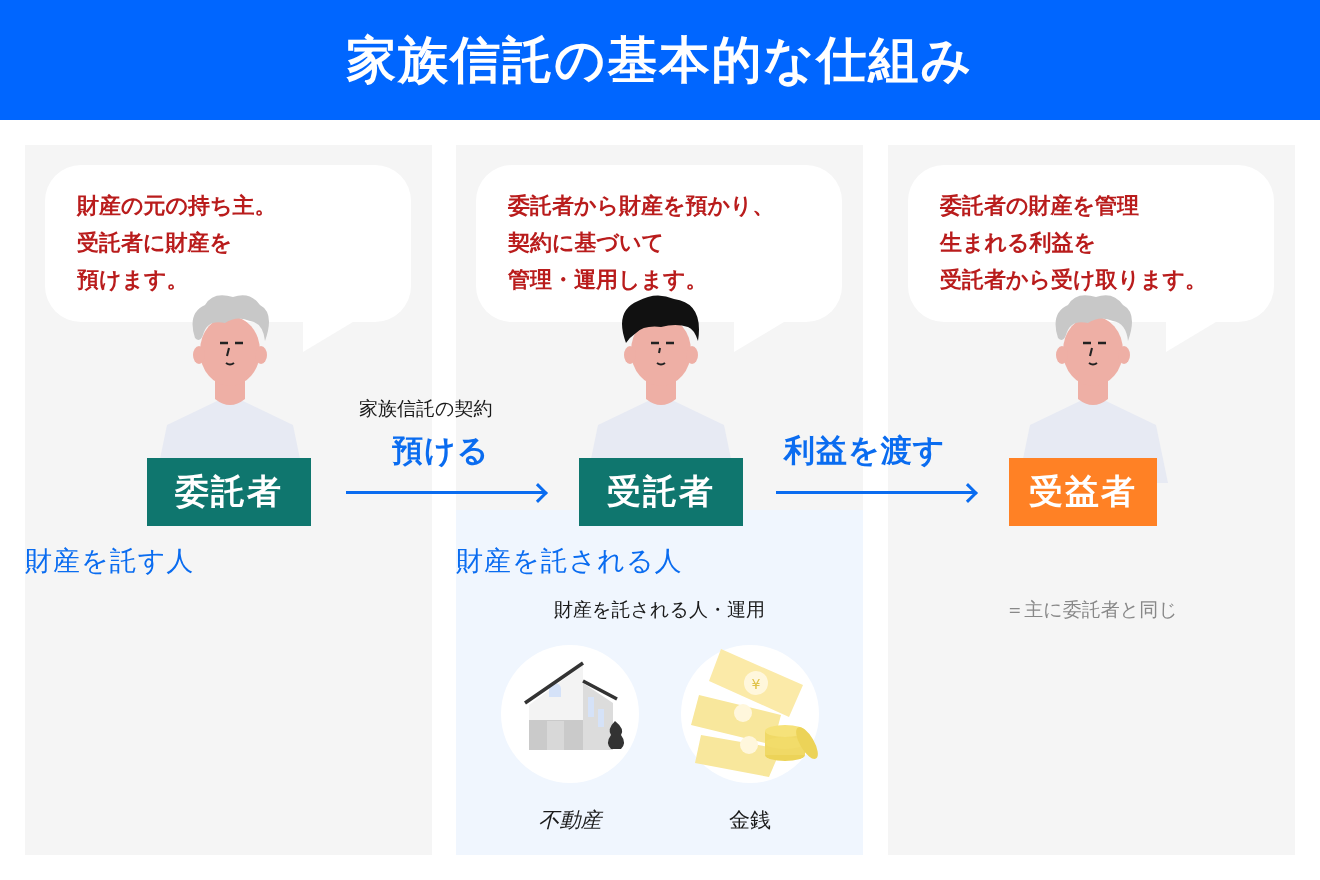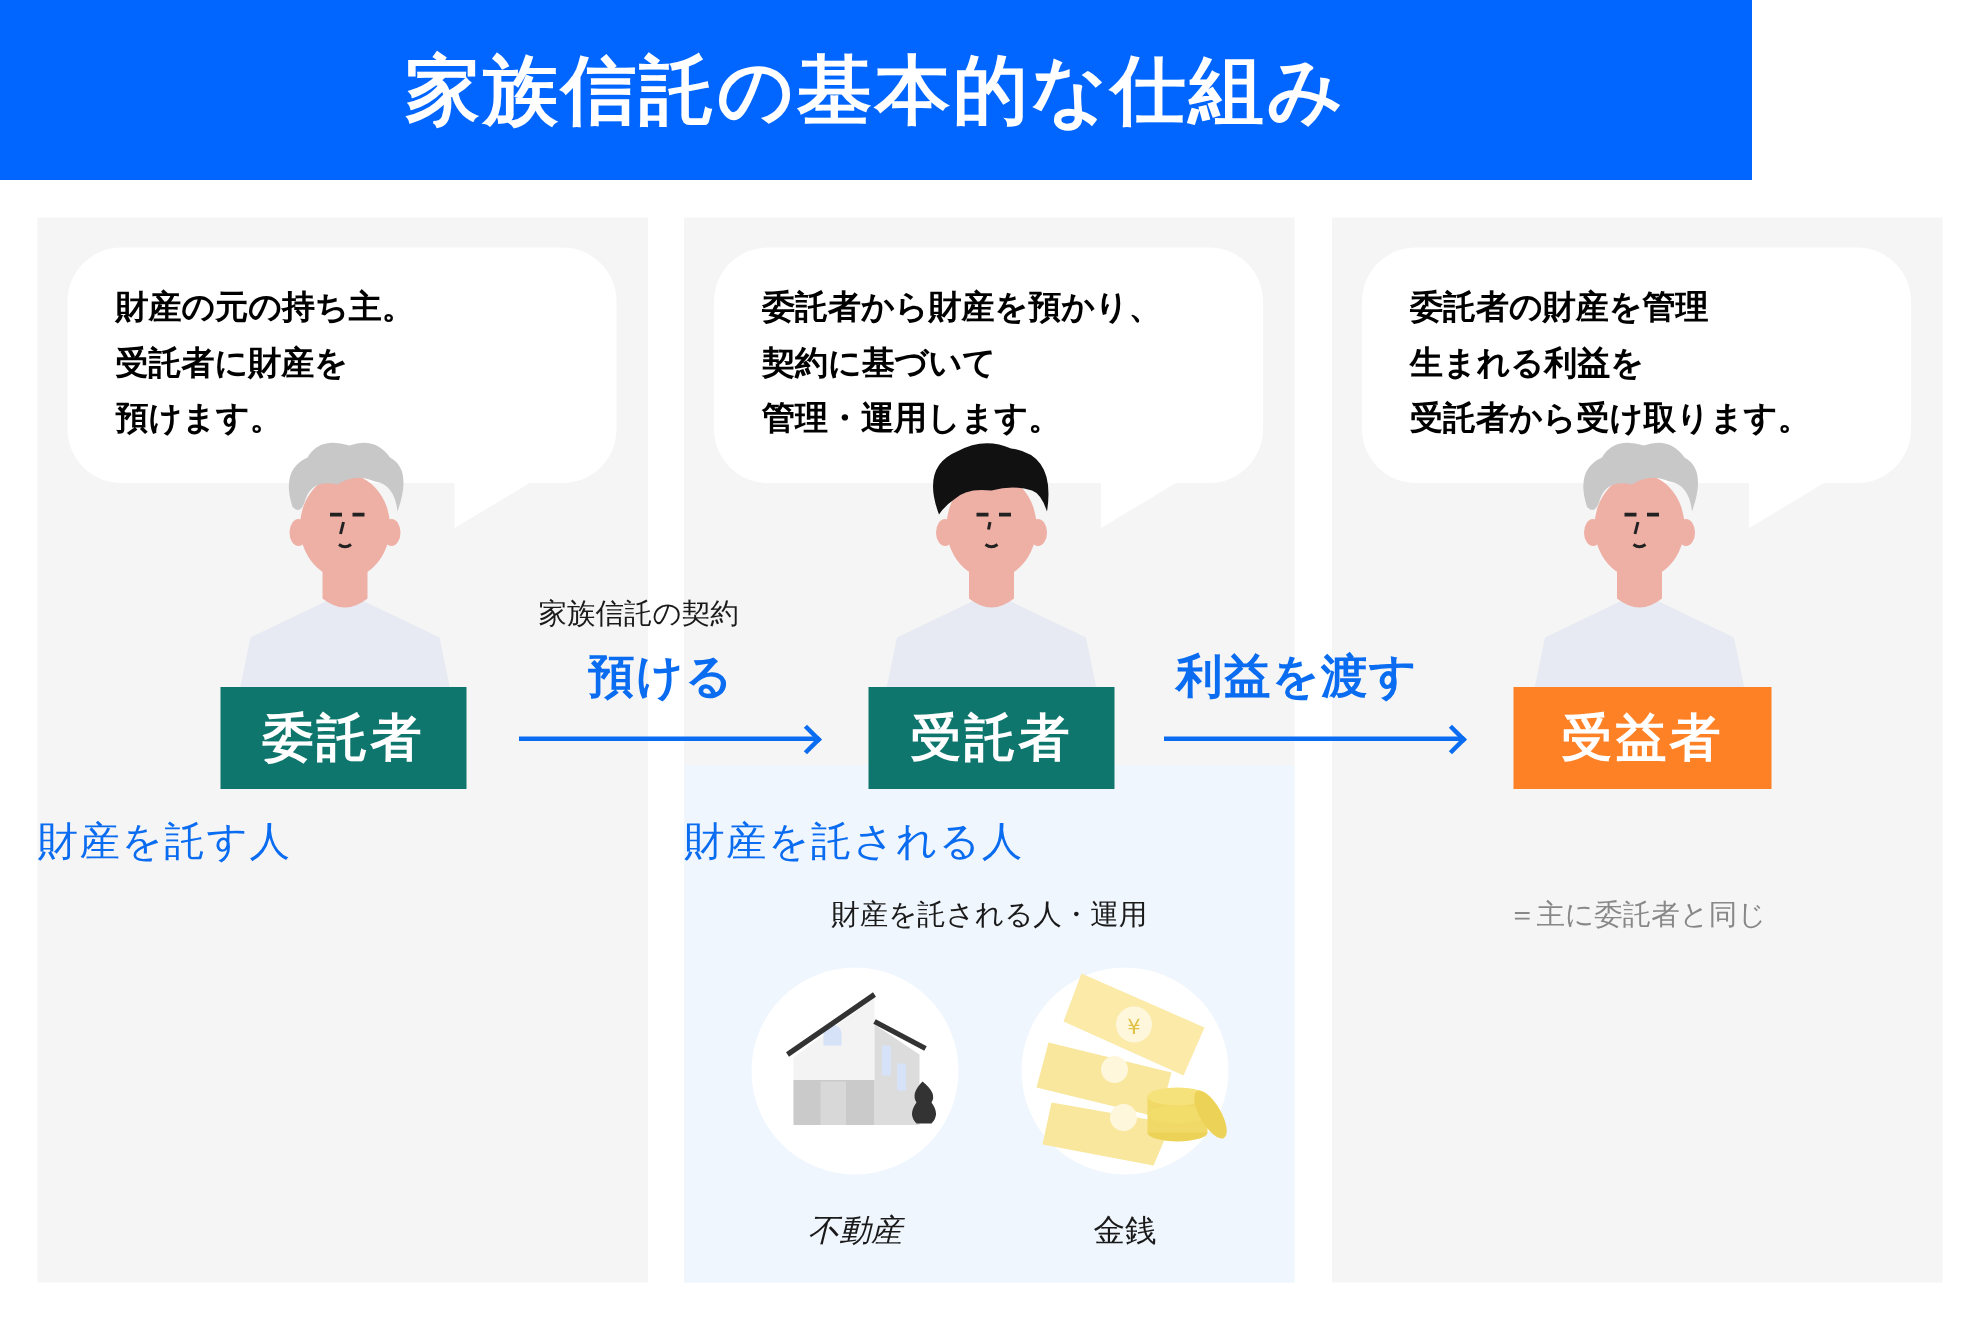--- a/index.html
+++ b/index.html
@@ -1,29 +1,29 @@
 <!DOCTYPE html>
 <html><head>
 <meta charset="utf-8">
 <style>
   * { box-sizing: border-box; margin: 0; padding: 0; }
   body { width: 1320px; height: 880px; background: #ffffff; position: relative; overflow: hidden;
          font-family: "DejaVu Sans", "Liberation Sans", sans-serif; }
-  .header { position: absolute; left: 0; top: 0; width: 1168px; height: 120px; background: #0066ff;
+  .header { position: absolute; left: 0; top: 0; width: 1320px; height: 120px; background: #0066ff;
             display: flex; align-items: center; justify-content: center; }
   .header h1 { color: #fff; font-size: 50px; font-weight: bold; letter-spacing: 2px; }
   .panel { position: absolute; top: 145px; width: 407px; height: 710px; background: #f5f5f5; }
   .p1 { left: 25px; } .p2 { left: 456px; } .p3 { left: 888px; }
   .p2-lower { position: absolute; left: 0; top: 365px; width: 407px; height: 345px; background: #f0f6fe; }
   .bubble { position: absolute; top: 20px; left: 20px; width: 366px; height: 157px; background: #fff;
             border-radius: 36px; padding: 22px 0 0 32px; z-index: 1; }
   .bubble-tail { position: absolute; left: 258px; bottom: -30px; width: 0; height: 0;
                  border-left: 0 solid transparent; border-right: 50px solid transparent;
                  border-top: 30px solid #fff; }
-  .bubble p { font-size: 22px; font-weight: bold; color: #000000; line-height: 37px; white-space: nowrap; }
+  .bubble p { font-size: 22px; font-weight: bold; color: #b91c1c; line-height: 37px; white-space: nowrap; }
   .person { position: absolute; left: 100px; top: 148px; width: 210px; height: 200px; z-index: 2; }
   .role-badge { position: absolute; top: 313px; height: 68px; color: #fff; font-size: 34px; font-weight: bold;
                 display: flex; align-items: center; justify-content: center; z-index: 3; letter-spacing: 2px; }
   .role-blue { background: #0f766e; } .role-orange { background: #ff8125; }
   .role-desc { position: absolute; top: 398px; left: 0; width: 407px; font-size: 27px;
                font-weight: normal; letter-spacing: 1px; z-index: 3; }
   .blue-t { color: #0a6cf0; } .orange-t { color: #ff7f24; }
   .sub-desc { position: absolute; top: 452px; left: 0; width: 407px; text-align: center; font-size: 19px; z-index: 3; }
   .flow { position: absolute; z-index: 4; }
   .arrow-line { position: absolute; height: 3px; background: #0a6cf0; }
@@ -136,21 +136,21 @@
     <path d="M30 190 L42 132 L92 108 L118 108 L168 132 L180 190 Z" fill="#e7eaf3"></path>
     <path d="M90 80 L90 106 Q105 118 120 106 L120 80 Z" fill="#eeafa5"></path>
     <ellipse cx="105" cy="58" rx="30" ry="35" fill="#eeafa5"></ellipse>
     <ellipse cx="74" cy="62" rx="6" ry="9" fill="#eeafa5"></ellipse>
     <ellipse cx="136" cy="62" rx="6" ry="9" fill="#eeafa5"></ellipse>
     <path d="M70 45 Q62 20 80 12 Q88 -2 108 4 Q125 -2 135 12 Q150 20 140 48 Q138 30 125 28 Q112 22 100 30 Q82 26 78 42 Q75 50 70 45 Z" fill="#c8c8c8"></path>
     <path d="M95 50 l8 0 M110 50 l8 0" stroke="#222" stroke-width="2.5"></path>
     <path d="M104 55 l-2 8" stroke="#222" stroke-width="2"></path>
     <path d="M101 70 q4 3 8 0" stroke="#222" stroke-width="2" fill="none"></path>
   </svg>
-  <div class="role-badge role-orange" style="left:121px;width:172px;">受益者</div>
+  <div class="role-badge role-orange" style="left:121px;width:148px;">受益者</div>
   <div class="sub-desc" style="color:#888;">＝主に委託者と同じ</div>
 </section>
 
 <div class="flow">
   <div class="flow-small" style="left:359px;top:396px;">家族信託の契約</div>
   <div class="flow-big" style="left:392px;top:430px;">預ける</div>
   <div class="arrow-line" style="left:346px;top:491px;width:200px;"></div>
   <div class="arrow-head" style="left:531px;top:486px;"></div>
 </div>
 

